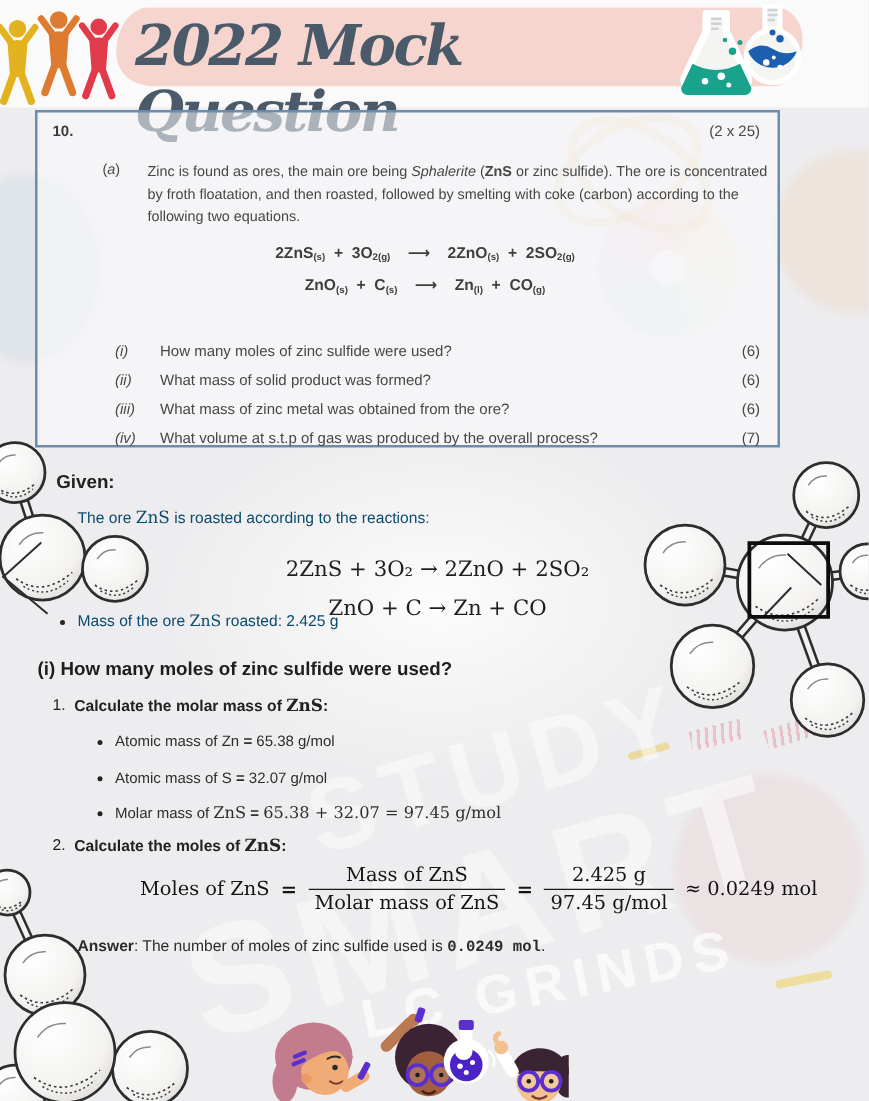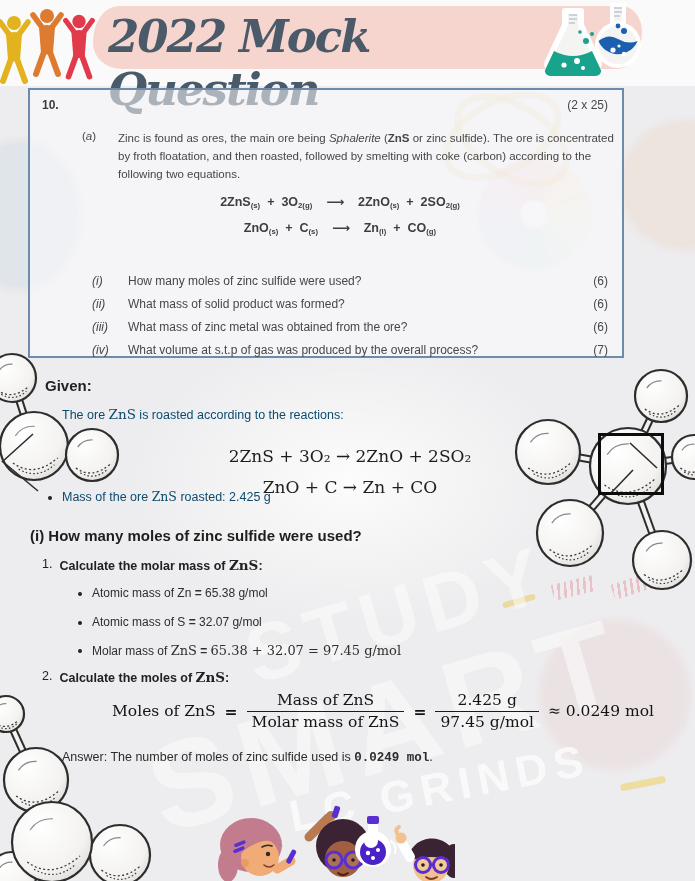--- a/index.html
+++ b/index.html
@@ -307,21 +307,21 @@
     <span class="den">Molar mass of ZnS</span>
   </span>
   <span class="feq">=</span>
   <span class="frac">
     <span class="num">2.425 g</span>
     <span class="den">97.45 g/mol</span>
   </span>
   <span>≈ 0.0249 mol</span>
 </div>
 
-<div class="abs content answer-line"><span style="font-weight: 400;">Answer</span><span>: The number of moles of zinc sulfide used is </span><span style="font-weight: 700; font-family: Liberation Mono, monospace;">0.0249 mol</span><span>.</span></div>
+<div class="abs content answer-line"><span style="font-weight: 700;">Answer</span><span>: The number of moles of zinc sulfide used is </span><span style="font-weight: 700; font-family: Liberation Mono, monospace;">0.0249 mol</span><span>.</span></div>
 
 <svg class="abs chars-svg" width="250" height="76" viewBox="0 0 250 76">
 
   <g>
     <ellipse cx="46" cy="40" rx="31" ry="27" fill="#c27c8d"></ellipse>
     <ellipse cx="23" cy="60" rx="10" ry="17" fill="#c27c8d"></ellipse>
     <circle cx="55" cy="52" r="19" fill="#f0ab76"></circle>
     <path d="M33,52 a24,24 0 0 1 45,-10 q-12,-10 -26,-4 q-14,6 -19,14 z" fill="#c27c8d"></path>
     <rect x="29" y="37" width="12" height="3.4" rx="1.7" fill="#5a2fd0" transform="rotate(-22 35 39)"></rect>
     <rect x="28" y="43" width="12" height="3.4" rx="1.7" fill="#5a2fd0" transform="rotate(-22 34 45)"></rect>

